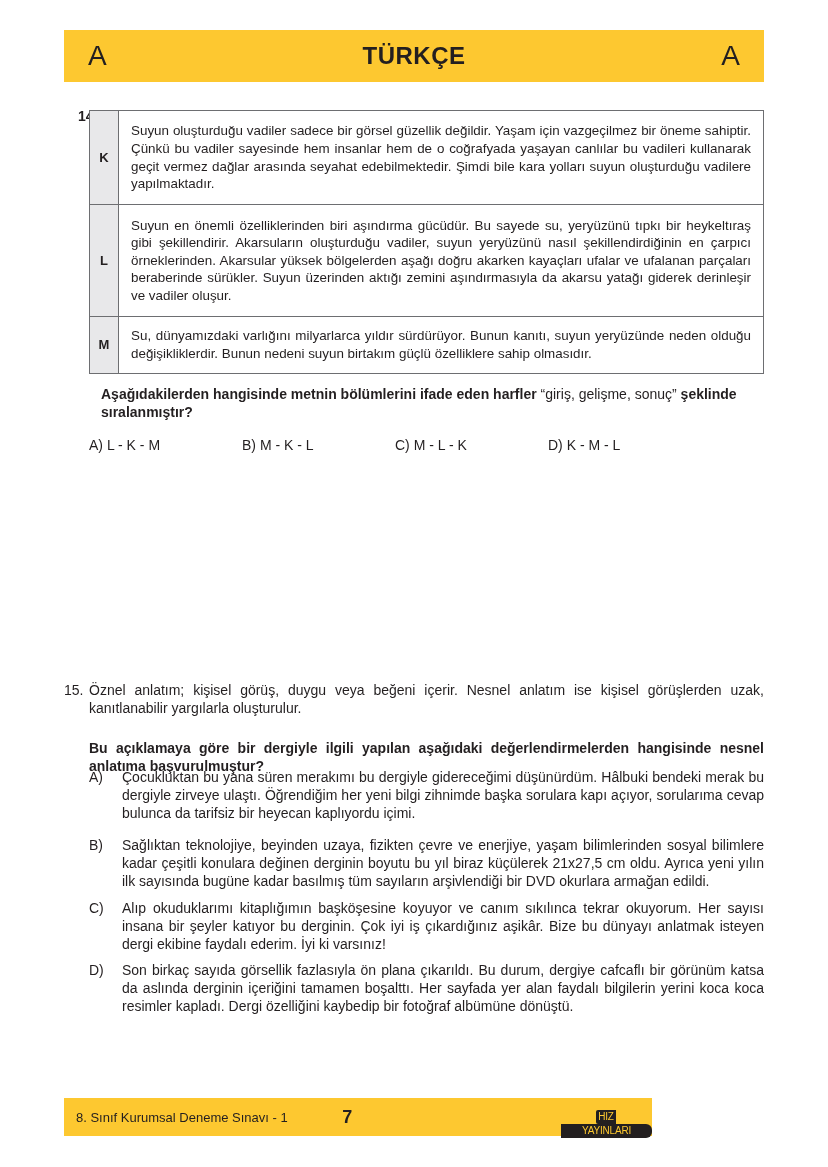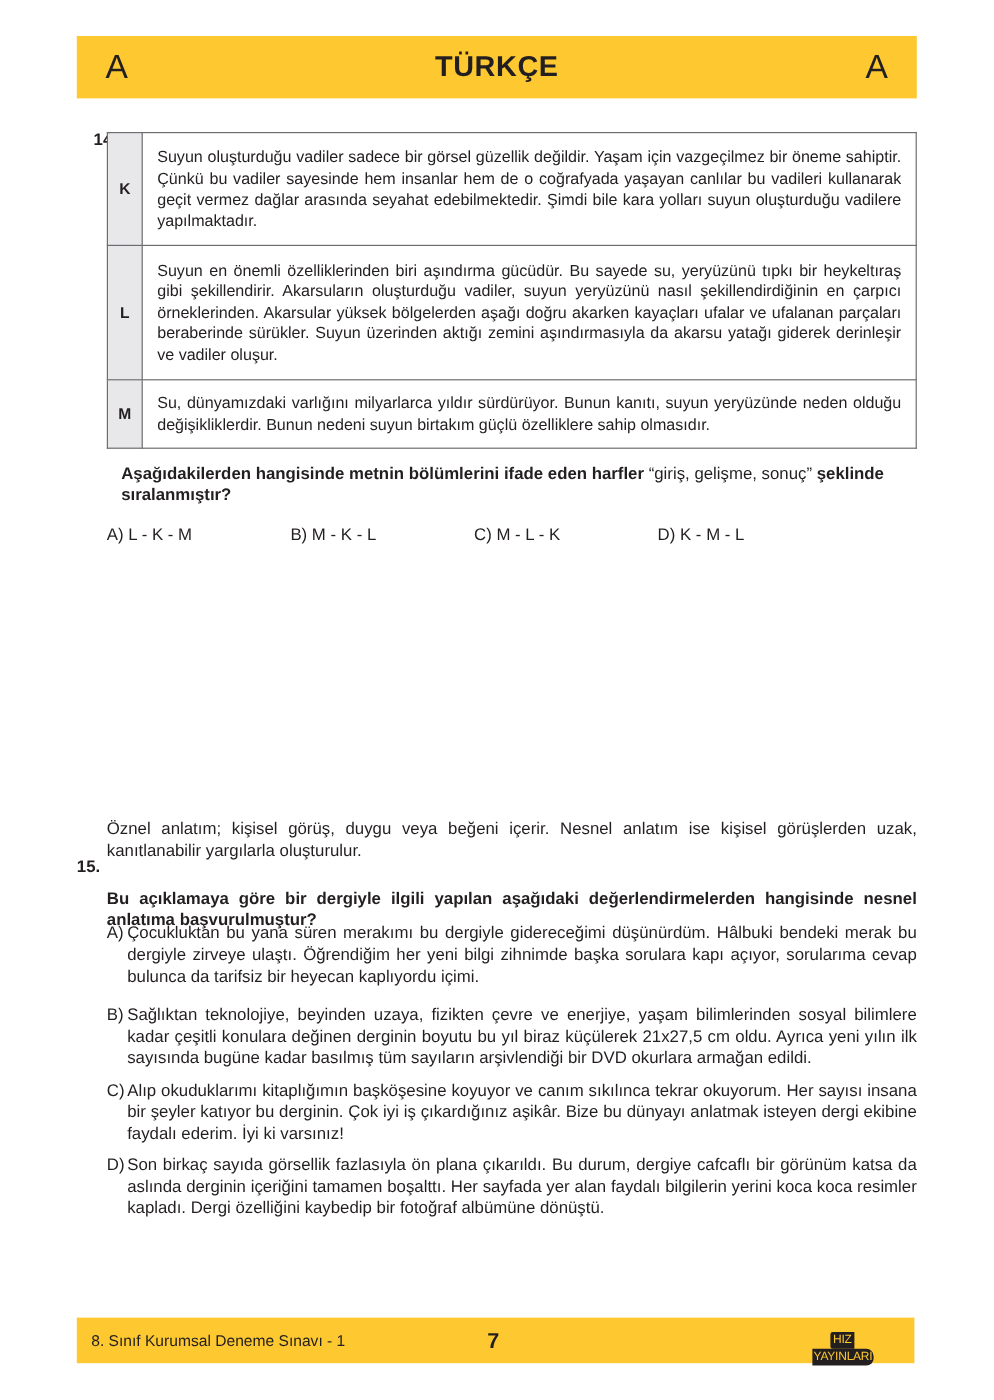--- a/index.html
+++ b/index.html
@@ -14,33 +14,33 @@
                   border:1.5px solid #6d6e71; font-size:13.4px; line-height:17.6px; }
   table.passage td { border:1.5px solid #6d6e71; vertical-align:middle; }
   table.passage td.letter { width:26px; background:#e8e8ea; text-align:center; font-weight:bold; font-size:13px; }
   table.passage td.text { padding:8px 12px 8px 12px; text-align:justify; }
   .q { position:absolute; font-size:14px; line-height:18px; }
   .stem { font-weight:bold;margin-left:12px; }
   .stem .normal { font-weight:normal; }
   .choices-row { position:absolute; top:437px; left:89px; display:flex; font-size:14px; }
   .choices-row span { display:inline-block; width:153px; }
   .q15 { left:64px; top:681px; width:700px; }
-  .q15 .num { font-weight:bold; position:absolute; left:0; top:0;margin-top:32px; }
+  .q15 .num { font-weight:normal; position:absolute; left:0; top:0; }
   .q15 .intro { margin-left:25px; text-align:justify; }
   .q15 .stem { margin-left:25px; margin-top:22px; text-align:justify; }
   .opt { position:absolute; left:89px; width:675px; font-size:14px; line-height:18px; text-align:justify; }
   .opt .lbl { position:absolute; left:0; top:0; }
-  .opt .body { margin-left:17px; }
-  .footer { position:absolute; left:64px; top:1098px; width:698px; height:38px; background:#fdc830;
+  .opt .body { margin-left:33px; }
+  .footer { position:absolute; left:64px; top:1098px; width:588px; height:38px; background:#fdc830;
             display:flex; align-items:center; }
   .footer .exam { font-size:13px; margin-left:12px; width:330px; }
   .footer .page { font-size:18px; font-weight:bold; width:270px; }
   .logo { display:flex; align-items:center; height:14px; font-size:10px; font-weight:normal; letter-spacing:-0.2px;flex-direction:column; }
   .logo .hiz { background:#231f20; color:#fdc830; padding:0 2px; border-radius:2px 0 0 2px; line-height:14px; }
-  .logo .yay { background:#231f20; color:#fdc830; padding:0 1px; margin-left:1px; border-radius:0 6px 6px 0; line-height:14px; }
+  .logo .yay { background:#231f20; color:#fdc830; padding:0 21px; margin-left:1px; border-radius:0 6px 6px 0; line-height:14px; }
 </style>
 </head>
 <body>
 
 <div class="header">
   <span class="corner">A</span>
   <span class="title">TÜRKÇE</span>
   <span class="corner">A</span>
 </div>
 

